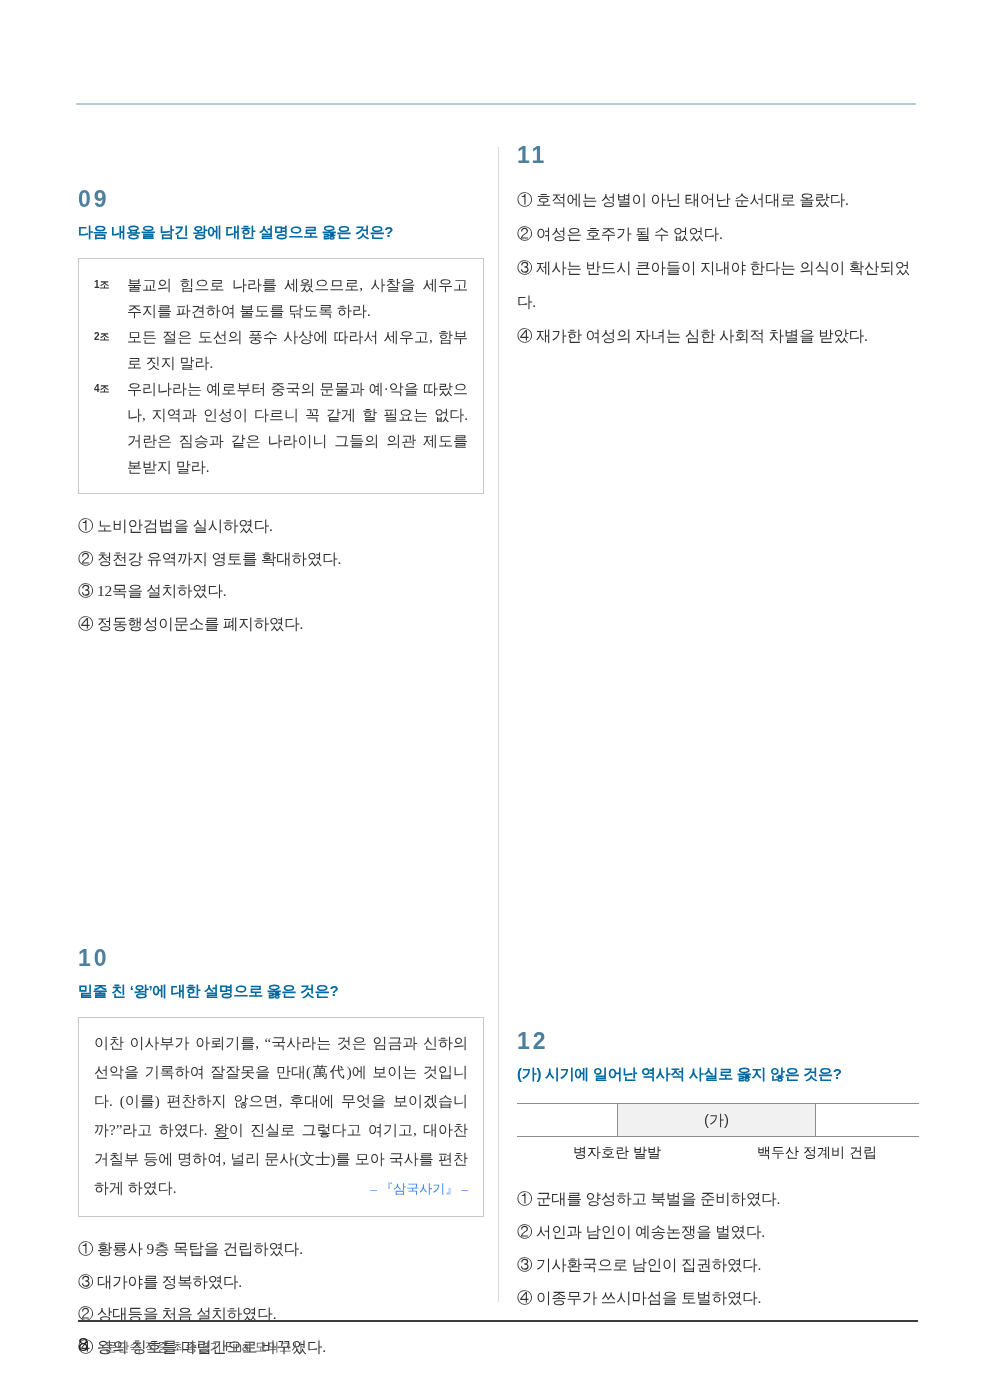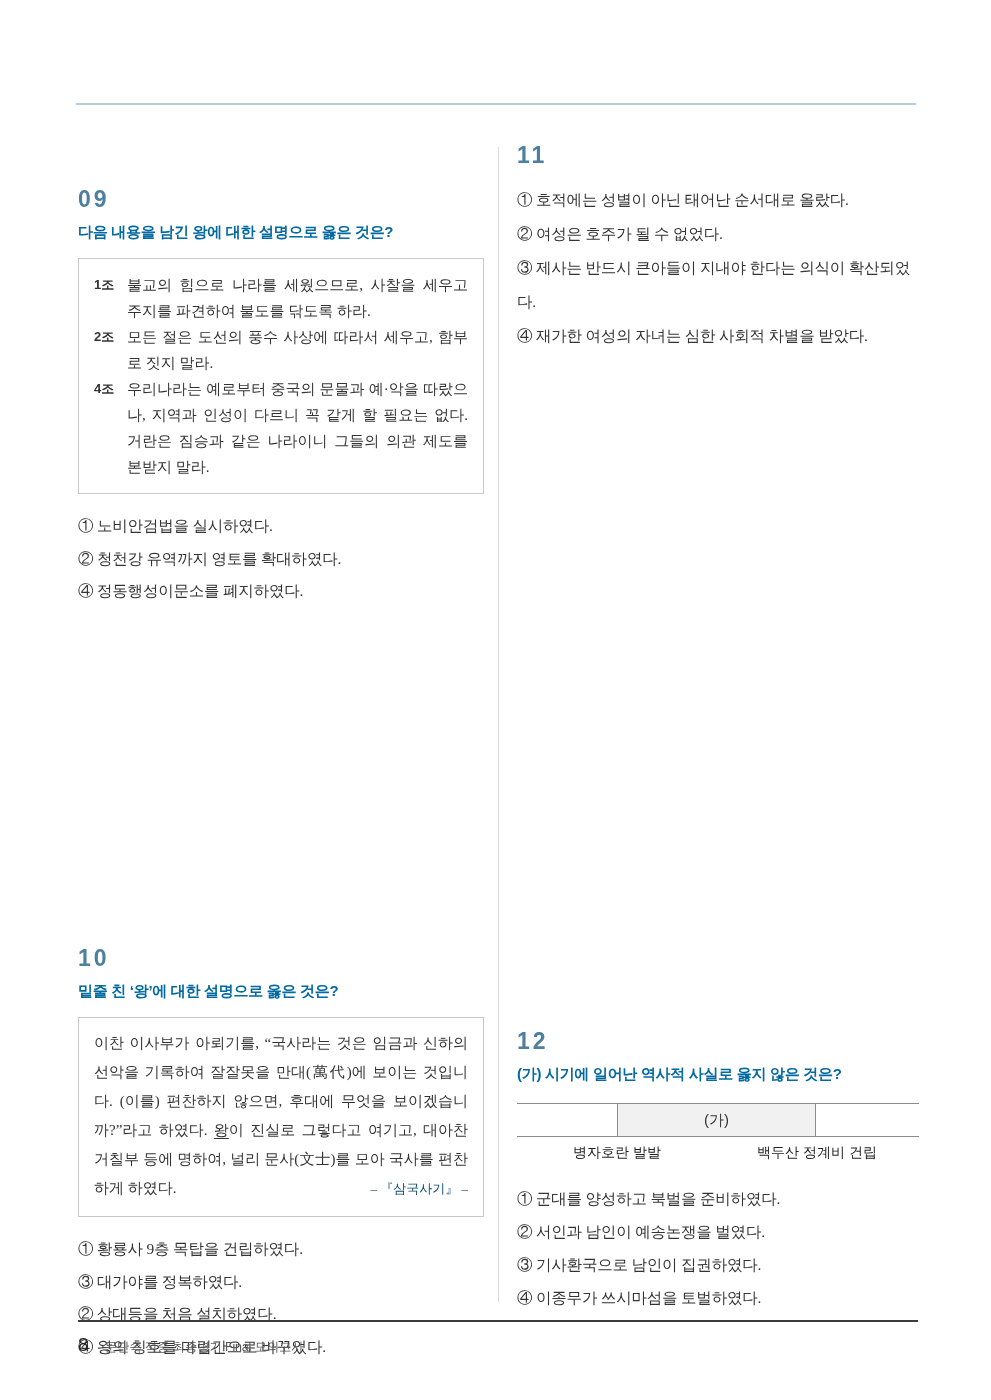--- a/index.html
+++ b/index.html
@@ -47,27 +47,27 @@
     padding: 13px 15px;
     font-family: "Liberation Serif", serif;
     font-size: 15px; color: #333;
     line-height: 26px;
     text-align: justify;
   }
   .article-line { position: relative; padding-left: 33px; }
   .alabel {
     position: absolute; left: 0; top: 0;
     font-family: "Liberation Sans", sans-serif;
-    font-weight: 700; font-size: 13px; color: #333;
+    font-weight: 700; font-size: 10px; color: #333;
   }
 
   .srcbox.quotebox { padding: 11px 15px 13px; line-height: 29px; }
   .quote { margin: 0; }
   .quote u { text-decoration: underline; text-underline-offset: 3px; }
-  .quote .source { float: right; font-size: 13px; color: #0c4a6e; margin-left: 10px; }
+  .quote .source { float: right; font-size: 13px; color: #3b82f6; margin-left: 10px; }
 
   .choices {
     list-style: none;
     margin: 16px 0 0 0; padding: 0;
     font-family: "Liberation Serif", serif;
     font-size: 15.5px; color: #333;
     letter-spacing: -0.2px;
   }
   .choices li { line-height: 32.5px; }
   .choices.wide li { line-height: 34px; }
@@ -132,20 +132,21 @@
           <span class="atext">모든 절은 도선의 풍수 사상에 따라서 세우고, 함부로 짓지 말라.</span>
         </div>
         <div class="article-line">
           <span class="alabel">4조</span>
           <span class="atext">우리나라는 예로부터 중국의 문물과 예·악을 따랐으나, 지역과 인성이 다르니 꼭 같게 할 필요는 없다. 거란은 짐승과 같은 나라이니 그들의 의관 제도를 본받지 말라.</span>
         </div>
       </div>
       <ol class="choices">
         <li>① 노비안검법을 실시하였다.</li>
         <li>② 청천강 유역까지 영토를 확대하였다.</li>
+        <li>③ 12목을 설치하였다.</li>
         <li>④ 정동행성이문소를 폐지하였다.</li>
       </ol>
     </article>
 
     <article class="question" style="top:803px;">
       <h2 class="qnum">10</h2>
       <p class="stem">밑줄 친 ‘왕’에 대한 설명으로 옳은 것은?</p>
       <div class="srcbox quotebox">
         <p class="quote"><span>이찬 이사부가 아뢰기를, “국사라는 것은 임금과 신하의 선악을 기록하여 잘잘못을 만대(萬代)에 보이는 것입니다. (이를) 편찬하지 않으면, 후대에 무엇을 보이겠습니까?”라고 하였다. </span><u>왕</u><span>이 진실로 그렇다고 여기고, 대아찬 거칠부 등에 명하여, 널리 문사(文士)를 모아 국사를 편찬하게 하였다.</span><span class="source">– 『삼국사기』 –</span></p>
       </div>

